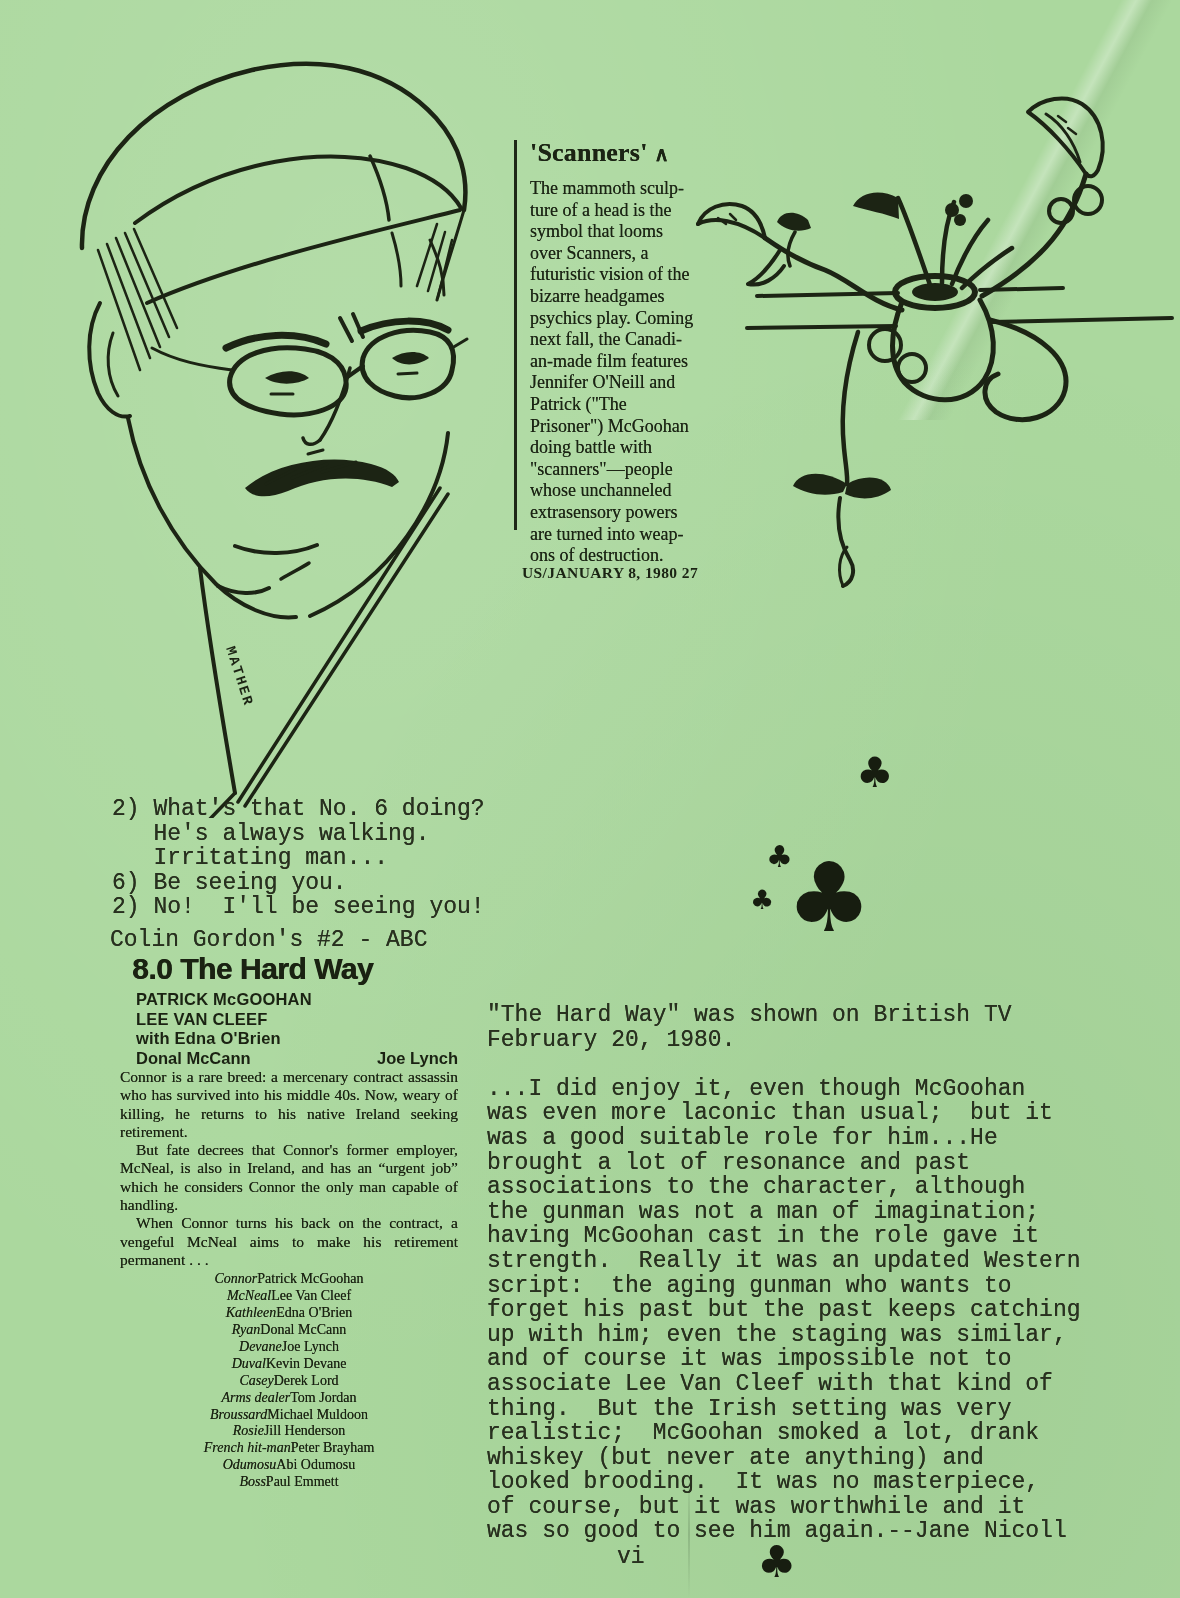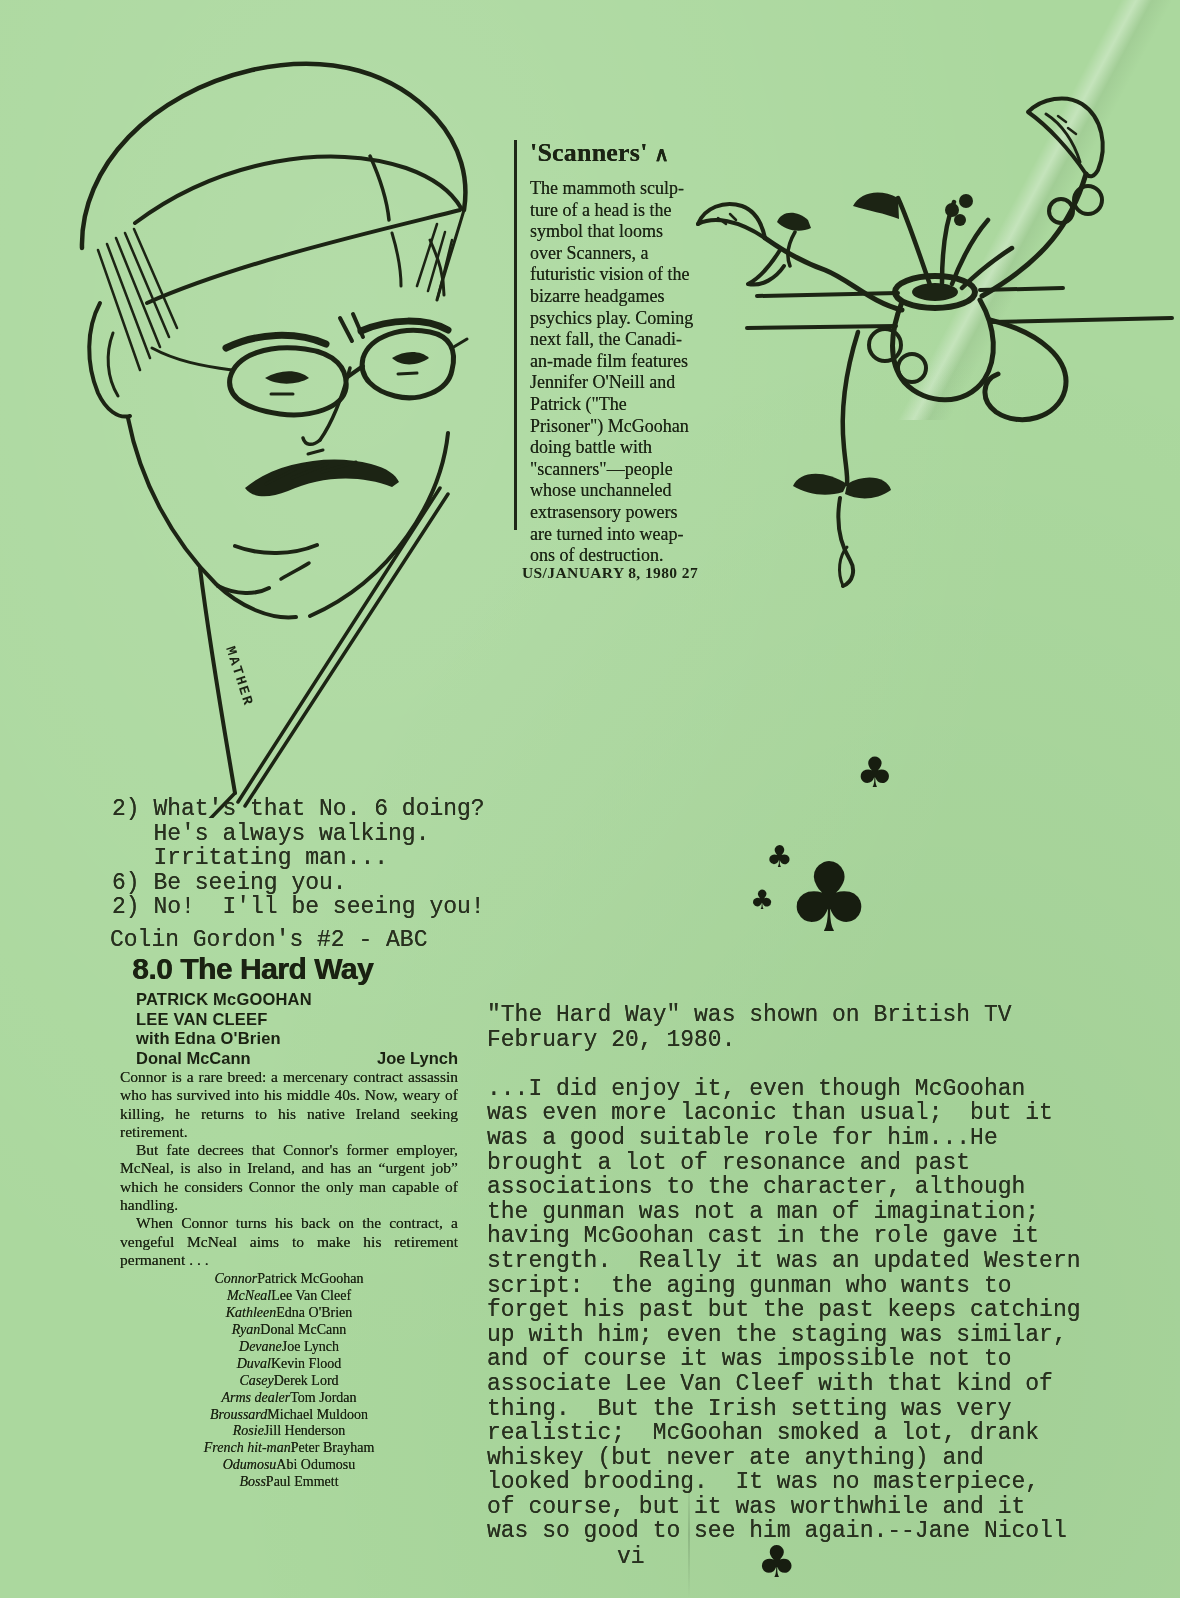--- a/index.html
+++ b/index.html
@@ -236,21 +236,21 @@
       <div class="cast-row">
           <i>Ryan</i>
           <span>Donal McCann</span>
         </div>
       <div class="cast-row">
           <i>Devane</i>
           <span>Joe Lynch</span>
         </div>
       <div class="cast-row">
           <i>Duval</i>
-          <span>Kevin Flood</span>
+          <span>Kevin Devane</span>
         </div>
       <div class="cast-row">
           <i>Casey</i>
           <span>Derek Lord</span>
         </div>
       <div class="cast-row">
           <i>Arms dealer</i>
           <span>Tom Jordan</span>
         </div>
       <div class="cast-row">

